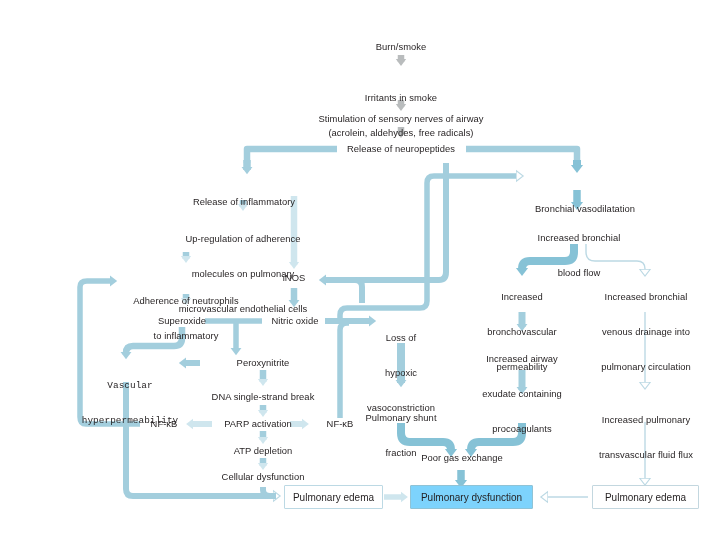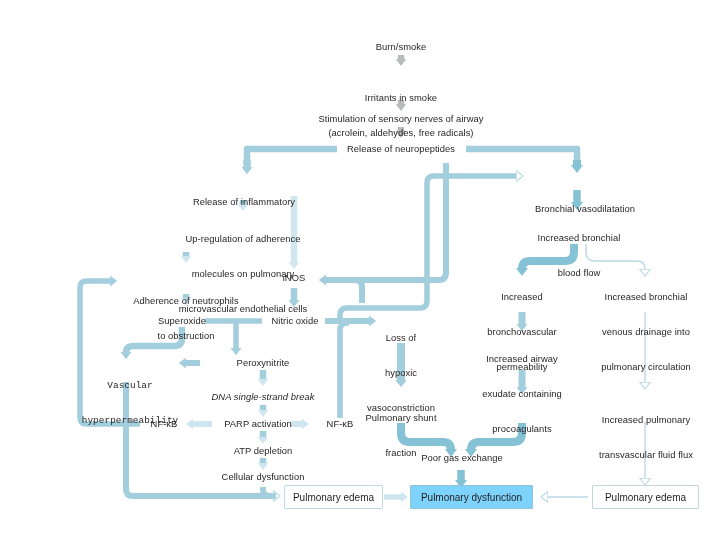--- a/index.html
+++ b/index.html
@@ -142,37 +142,37 @@
   </div>
 
   <div class="node" style="left:153px;top:210px;width:180px;">
     <div>Up-regulation of adherence</div>
     <div>molecules on pulmonary</div>
     <div>microvascular endothelial cells</div>
   </div>
 
   <div class="node" style="left:116px;top:272px;width:140px;">
     <div>Adherence of neutrophils</div>
-    <div>to obstruction</div>
+    <div>to inflammatory</div>
   </div>
 
   <div class="node" style="left:146px;top:315px;width:72px;">Superoxide</div>
 
   <div class="node" style="left:272px;top:272px;width:44px;">iNOS</div>
 
   <div class="node" style="left:263px;top:315px;width:64px;">Nitric oxide</div>
 
   <div class="node" style="left:75px;top:357px;width:110px;font-family:Liberation Mono, monospace;">
     <div>Vascular</div>
     <div>hyperpermeability</div>
   </div>
 
   <div class="node" style="left:213px;top:357px;width:100px;">Peroxynitrite</div>
 
-  <div class="node" style="left:196px;top:391px;width:134px;font-style:italic;">DNA single-strand break</div>
+  <div class="node" style="left:196px;top:391px;width:134px;">DNA single-strand break</div>
 
   <div class="node" style="left:141px;top:418px;width:46px;">NF-κB</div>
 
   <div class="node" style="left:213px;top:418px;width:90px;">PARP activation</div>
 
   <div class="node" style="left:317px;top:418px;width:46px;">NF-κB</div>
 
   <div class="node" style="left:216px;top:445px;width:94px;">ATP depletion</div>
 
   <div class="node" style="left:204px;top:471px;width:118px;">Cellular dysfunction</div>

